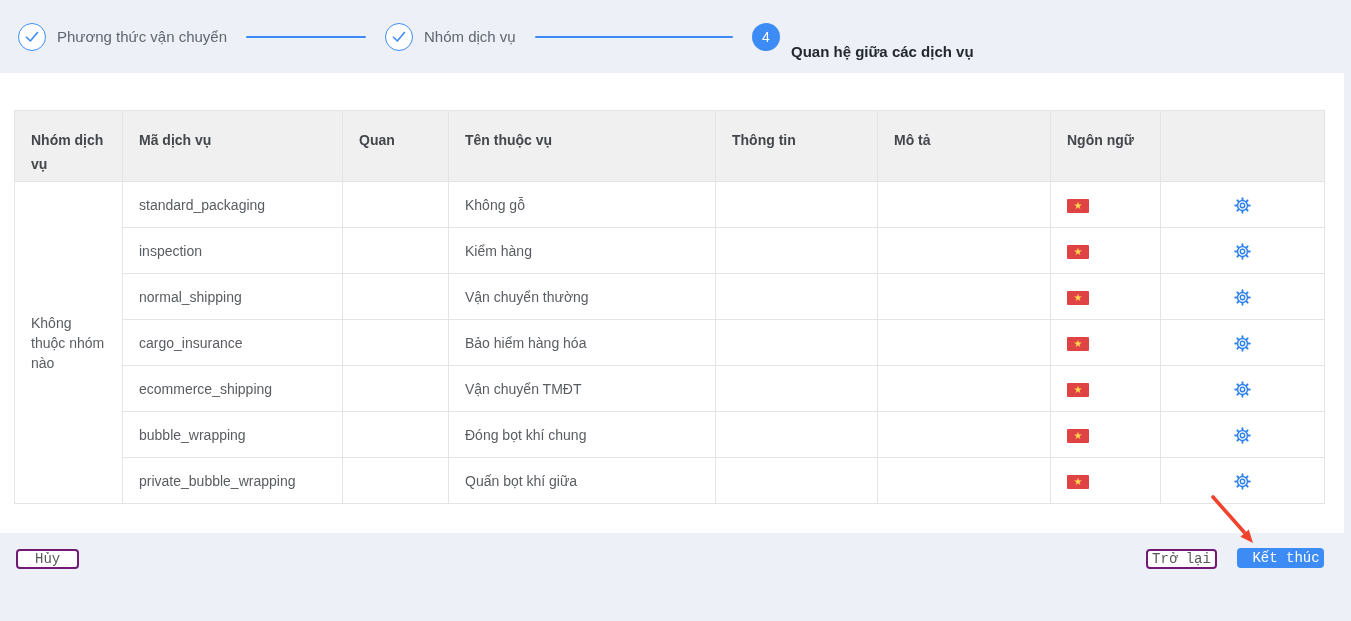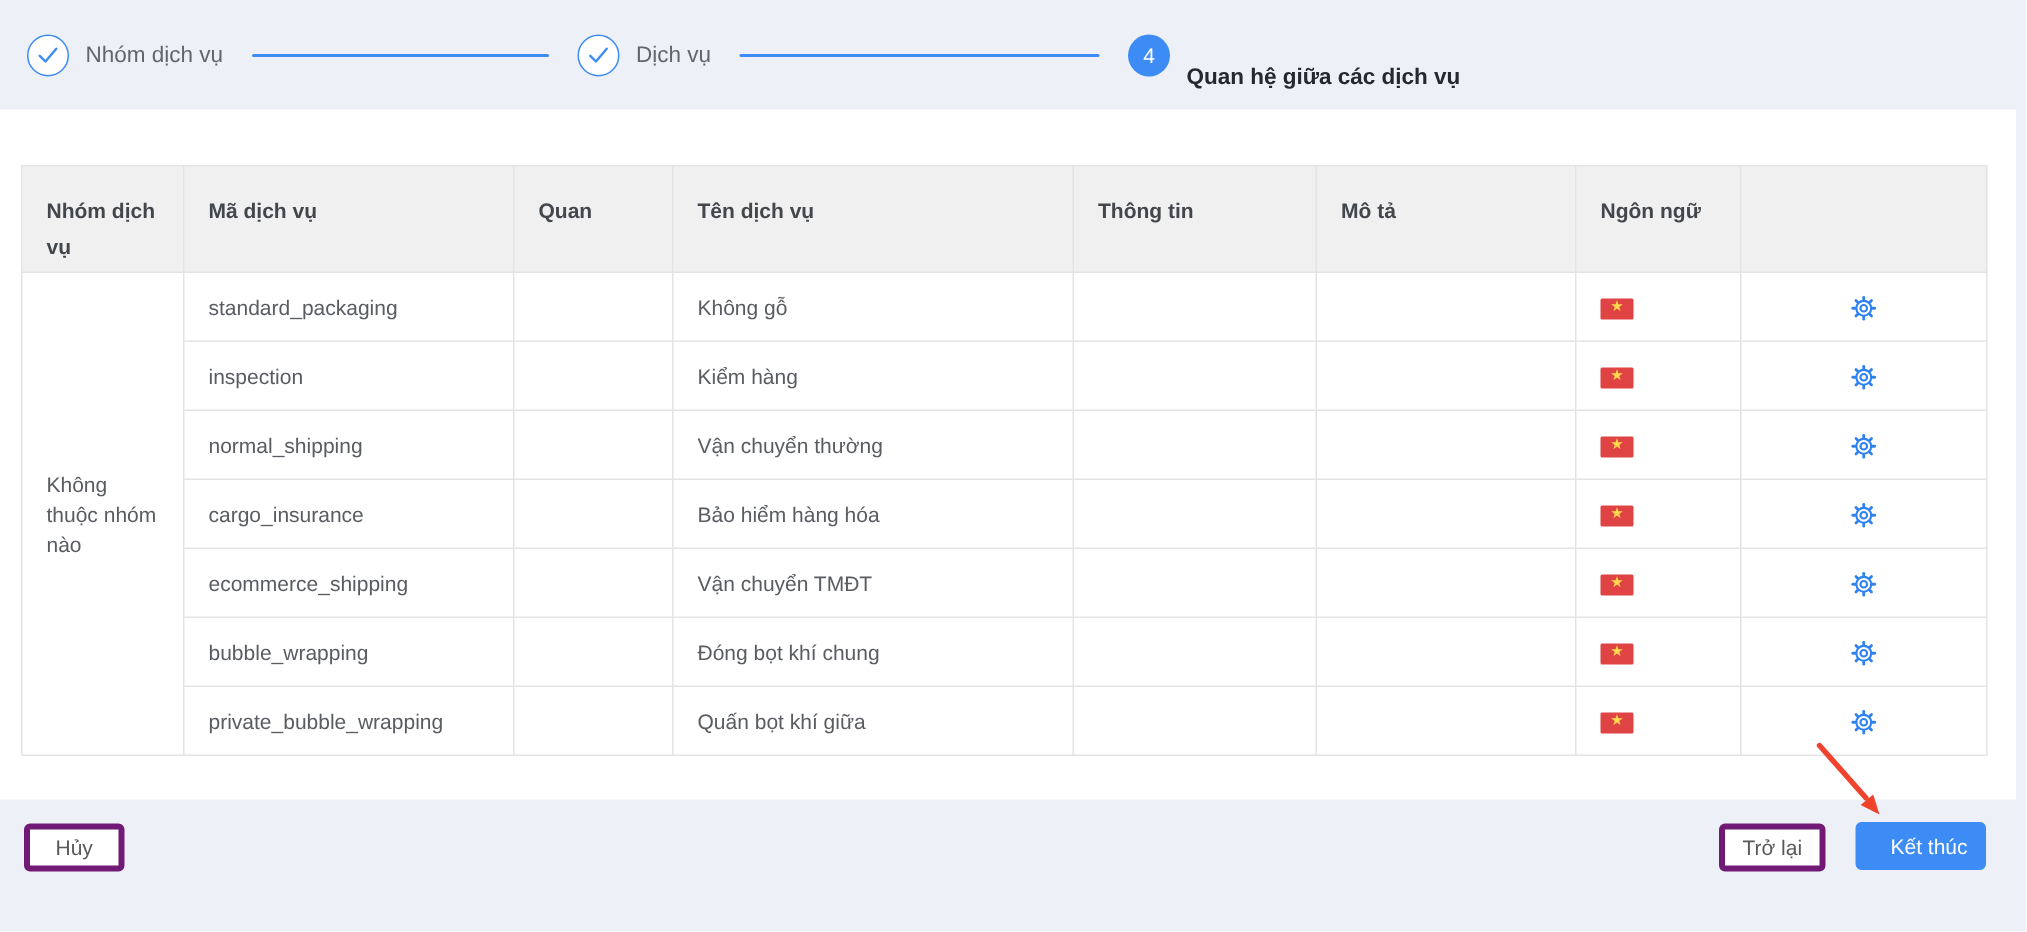--- a/index.html
+++ b/index.html
@@ -51,59 +51,59 @@
   td.c-actions{text-align:center;padding:0;}
   .flag{
     width:22px;height:14px;border-radius:1px;display:inline-flex;
     align-items:center;justify-content:center;vertical-align:middle;
   }
   .flag .star{font-size:10px;line-height:1;transform:translateY(-0.5px);}
   .gear{display:inline-flex;cursor:pointer;vertical-align:middle;}
   
   .footer{position:absolute;left:0;top:533px;width:1351px;height:88px;}
   .btn{
-    position:absolute;height:32px;box-sizing:border-box;border-radius:4px;
-    border:4px solid #701a75;background:#ffffff;color:#595959;
-    font-size:14px;font-family:Liberation Sans, sans-serif;display:inline-flex;align-items:center;
+    position:absolute;height:20px;box-sizing:border-box;border-radius:4px;
+    border:2px solid #701a75;background:#ffffff;color:#595959;
+    font-size:14px;font-family:Liberation Mono, monospace;display:inline-flex;align-items:center;
     justify-content:center;padding:0 17px;cursor:pointer;white-space:nowrap;
   }
   .btn.primary{background:#3d8cf5;border-color:#3d8cf5;color:#ffffff;padding-left:28px;}
   #btn-cancel{left:16px;top:16px;}
   #btn-back{left:1146px;top:16px;width:71px;}
   #btn-finish{left:1237px;top:15px;width:87px;}
   
   .arrow-svg{position:absolute;left:1185px;top:486px;z-index:5;pointer-events:none;}
 </style>
 </head>
 <body>
 
 <div class="page">
 
   <div class="stepper">
-
 
     <div class="step fixed">
       <span class="circle-done">
         <svg width="14" height="12" viewBox="0 0 14 12">
             <polyline points="1.5,6.2 5.3,10 12.5,1.5" fill="none" stroke="#3d8cf5" stroke-width="1.6" stroke-linecap="round" stroke-linejoin="round"></polyline>
           </svg>
       </span>
-      <span class="step-label">Nhóm dịch vụ</span>
+      <span class="step-label">Phương thức vận chuyển</span>
       <span class="connector"></span>
     </div>
 
     <div class="step fixed">
       <span class="circle-done">
         <svg width="14" height="12" viewBox="0 0 14 12">
             <polyline points="1.5,6.2 5.3,10 12.5,1.5" fill="none" stroke="#3d8cf5" stroke-width="1.6" stroke-linecap="round" stroke-linejoin="round"></polyline>
           </svg>
       </span>
-      <span class="step-label">Dịch vụ</span>
+      <span class="step-label">Nhóm dịch vụ</span>
       <span class="connector"></span>
     </div>
+
 
     <div class="step active">
       <span class="circle-num">4</span>
       <span class="step-label">Quan hệ giữa các dịch vụ</span>
     </div>
 
   </div>
 
   <div class="content">
     <table class="svc">
@@ -115,21 +115,21 @@
         <col style="width:162px">
           <col style="width:173px">
           <col style="width:110px">
           <col style="width:164px">
       </colgroup>
       <thead>
         <tr>
           <th>Nhóm dịch vụ</th>
           <th>Mã dịch vụ</th>
           <th>Quan</th>
-          <th>Tên dịch vụ</th>
+          <th>Tên thuộc vụ</th>
           <th>Thông tin</th>
           <th>Mô tả</th>
           <th>Ngôn ngữ</th>
           <th></th>
         </tr>
       </thead>
       <tbody>
           <tr>
     <td class="c-group" rowspan="7">Không thuộc nhóm nào</td>
             <td class="c-code">standard_packaging</td>

